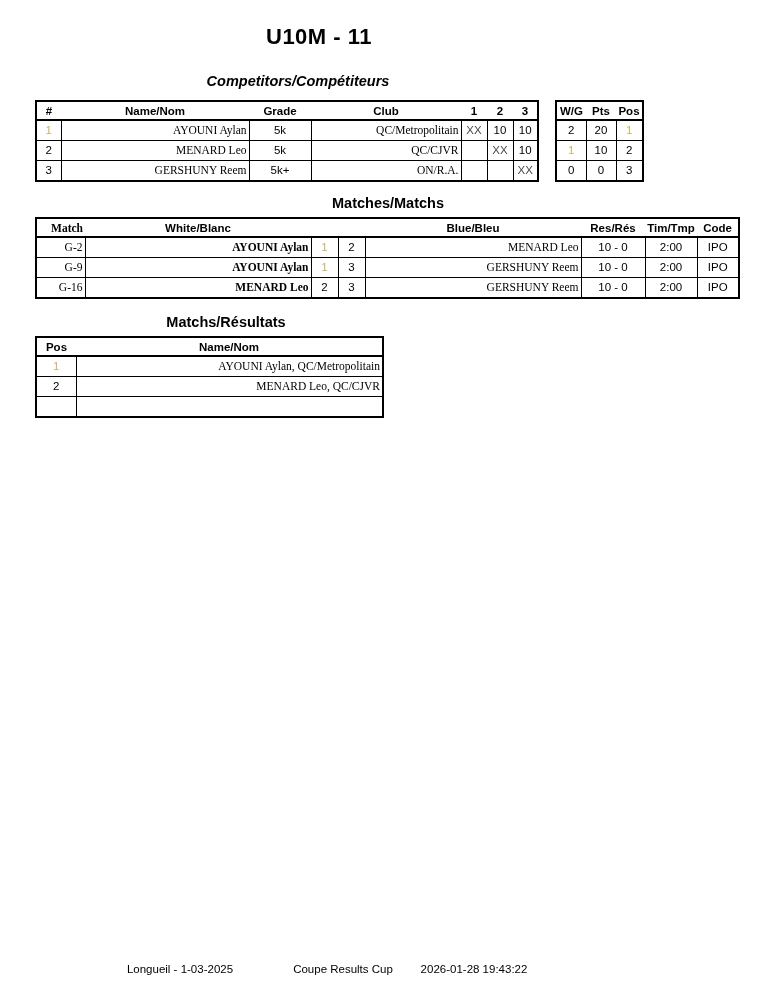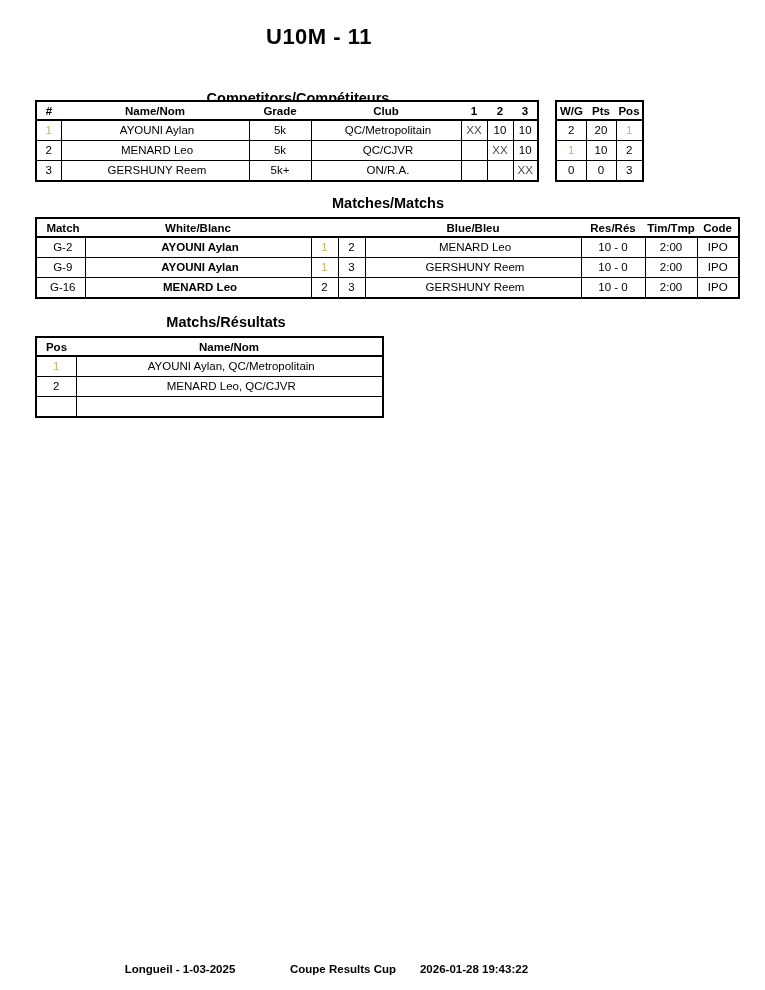--- a/index.html
+++ b/index.html
@@ -23,32 +23,32 @@
   table.rpt th{
     border:none;border-bottom:2px solid #000;
     font-size:11.5px;font-weight:bold;padding:0 2px;height:17px;
     white-space:nowrap;overflow:hidden;
   }
   table.rpt td{
     border:1px solid #000;font-size:11.5px;padding:0 2px;height:19px;
     line-height:19px;white-space:nowrap;overflow:hidden;
   }
   .c{text-align:center;}
-  .l{text-align:center;padding-left:6px !important;}
+  .l{text-align:right;padding-left:6px !important;font-family:Liberation Serif, serif;}
   .bold{font-weight:bold;}
   .gold1{color:#c9b25e;}
   .xx{color:#4a4a4a;}
-  .footer-item{font-size:11.5px;font-weight:bold;white-space:nowrap;transform:translateX(-50%);}
+  .footer-item{font-size:11.5px;font-weight:normal;white-space:nowrap;transform:translateX(-50%);}
 </style>
 </head>
 <body>
 
 <div class="abs page-title">U10M - 11</div>
 
-<div class="abs section-heading" style="left:148px;top:90px;width:300px;">Competitors/Compétiteurs</div>
+<div class="abs section-heading" style="left:148px;top:73px;width:300px;font-style:italic;">Competitors/Compétiteurs</div>
 
 <table class="rpt abs" style="left:35px;top:100px;">
   <colgroup>
       <col style="width:25px">
       <col style="width:188px">
       <col style="width:62px">
       <col style="width:150px">
       <col style="width:26px">
       <col style="width:26px">
       <col style="width:25px">

